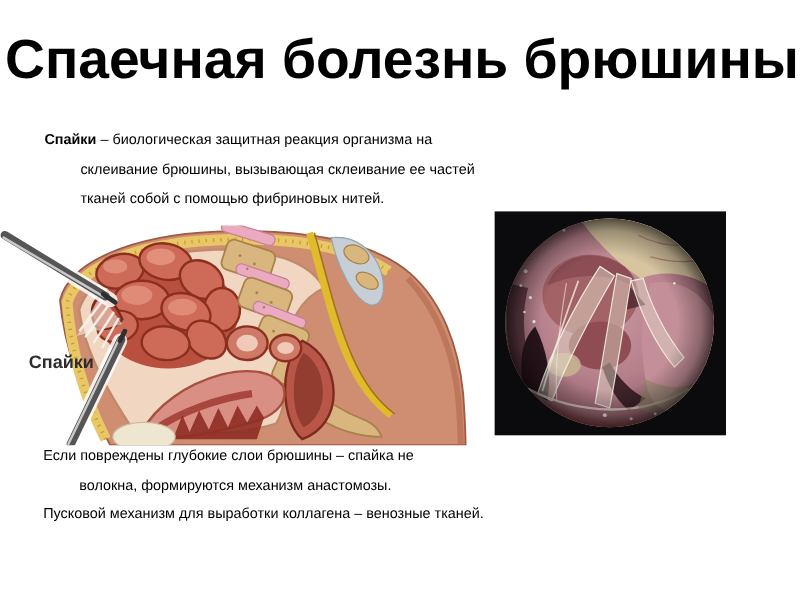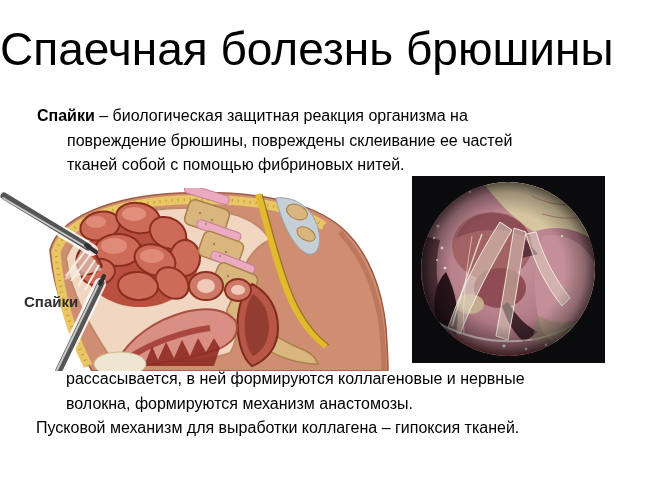--- a/index.html
+++ b/index.html
@@ -6,48 +6,49 @@
   .slide{
     position:relative;
     width:670px;height:503px;
     background:#ffffff;
     overflow:hidden;
     font-family:"Liberation Sans", sans-serif;
     color:#000000;
   }
   .title{
     position:absolute;top:22px;left:0;width:670px;
+    text-align:center;
     font-size:46px;line-height:54px;
-    font-weight:400;color:#000000;
+    font-weight:700;color:#000000;
     white-space:nowrap;
   }
   .para{
     position:absolute;
-    font-size:16px;line-height:24.5px;
+    font-size:12px;line-height:24.5px;
     color:#000000;
   }
   .para .line{white-space:nowrap;}
   .para .cont{margin-left:30px;}
   .para1{left:37px;top:104px;}
   .para2{left:36px;top:367px;}
   .term{font-weight:700;}
   .fig-left{position:absolute;left:0;top:188px;width:390px;height:183px;}
   .fig-right{position:absolute;left:412px;top:176px;width:193px;height:187px;}
   svg{display:block;}
 </style>
 </head>
 <body>
 
 <div class="slide">
 
   <div class="title">Спаечная болезнь брюшины</div>
 
   <div class="para para1">
     <div class="line"><b class="term">Спайки</b> <span>– биологическая защитная реакция организма на</span></div>
-    <div class="line cont">повреждение брюшины, повреждены склеивание ее частей</div>
+    <div class="line cont">склеивание брюшины, вызывающая склеивание ее частей</div>
     <div class="line cont">тканей собой с помощью фибриновых нитей.</div>
   </div>
 
   <div class="fig-left">
     <svg width="390" height="183" viewBox="0 0 390 183">
 
       <path d="M 50,62 C 58,30 110,8 180,5 C 250,2 310,12 342,40 C 368,63 382,100 386,140 C 387,155 388,170 388,183 L 92,183 C 74,152 54,110 50,62 Z" fill="#cf8d72" stroke="#9e5a42" stroke-width="1.5"></path>
       <path d="M 340,44 C 364,70 378,105 382,145 C 383,158 384,172 384,183" fill="none" stroke="#b06a4f" stroke-width="5" opacity="0.6"></path>
 
       <path d="M 66,70 C 74,42 118,22 180,20 C 225,19 258,30 270,52 C 252,60 240,80 238,105 C 236,130 240,150 230,165 C 200,175 150,176 112,172 C 92,142 70,105 66,70 Z" fill="#f1d6c2" stroke="#c08a68" stroke-width="2"></path>
@@ -213,18 +214,18 @@
             <circle cx="134" cy="169" r="1.2"></circle>
             <circle cx="58" cy="16" r="1.2"></circle>
           <circle cx="150" cy="60" r="1.1"></circle>
         </g>
         <circle cx="96" cy="93" r="87" fill="url(#vg)"></circle>
       </g>
     </svg>
   </div>
 
   <div class="para para2">
-    <div class="line cont">рассасывается, в ней формируются коллагеновые и нервные</div>
+    <div class="line">Если повреждены глубокие слои брюшины – спайка не</div>
     <div class="line cont">волокна, формируются механизм анастомозы.</div>
-    <div class="line">Пусковой механизм для выработки коллагена – гипоксия тканей.</div>
+    <div class="line">Пусковой механизм для выработки коллагена – венозные тканей.</div>
   </div>
 
 </div>
 
 </body></html>

